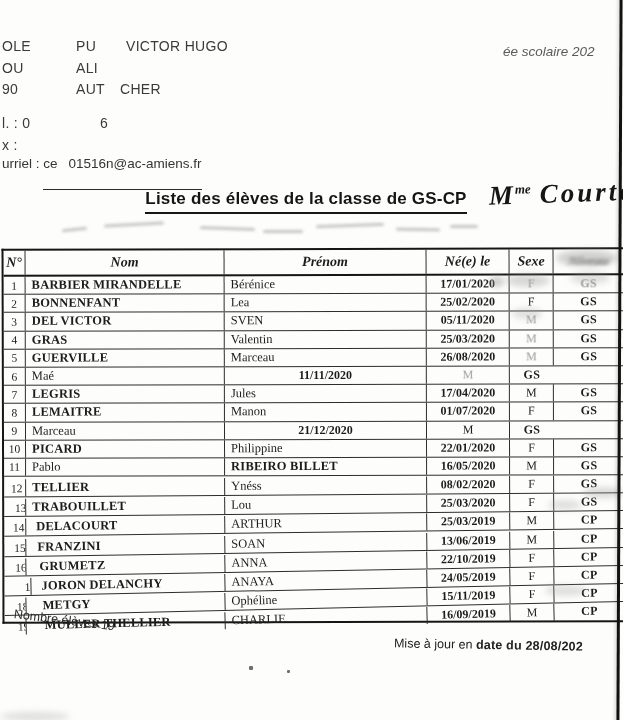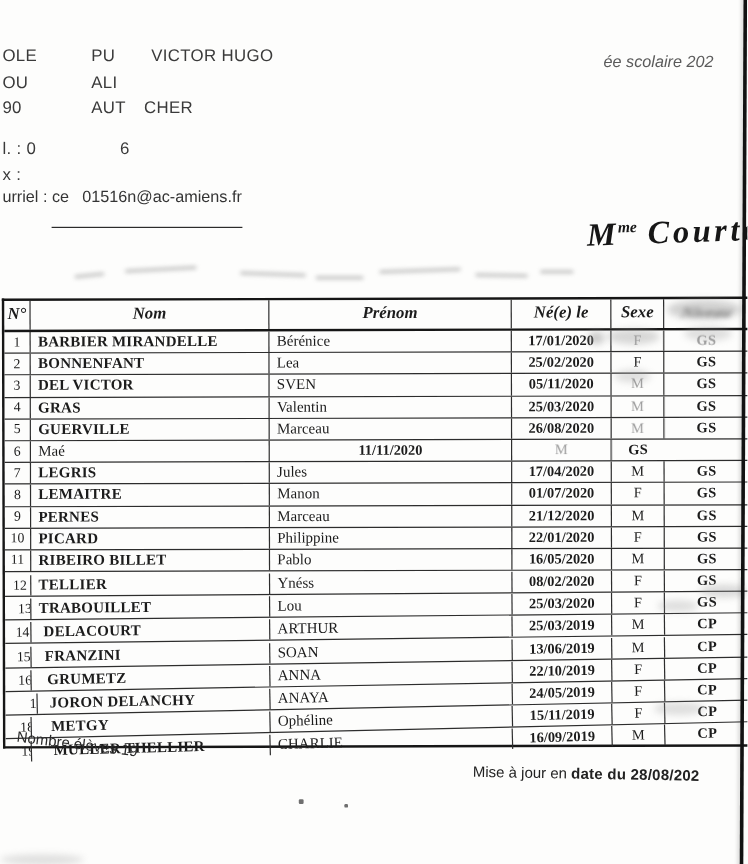--- a/index.html
+++ b/index.html
@@ -119,20 +119,23 @@
   <span class="frag" style="left:2px;top:115px">l. : 0</span>
   <span class="frag" style="left:100px;top:115px">6</span>
   <span class="frag" style="left:2px;top:137px">x :</span>
 
   <div class="email-line">
     <span>urriel : </span><span class="email-underlined"><span>ce</span><span class="email-gap"></span><span>01516n@ac-amiens.fr</span></span>
   </div>
 
   <span class="year">ée scolaire 202</span>
 
+  <div class="title">
+    <span class="title-inner">Liste des élèves de la classe de GS-CP</span>
+  </div>
 
   <div class="handwritten">
     <span>M</span><sup>me</sup>
     <span class="hw-name">Courtoi</span>
   </div>
 
   <div class="scribble" style="left:62px;top:228px;width:25px;transform:rotate(-6deg)"></div>
   <div class="scribble" style="left:104px;top:223px;width:60px;transform:rotate(-3deg)"></div>
   <div class="scribble" style="left:200px;top:227px;width:55px;transform:rotate(2deg)"></div>
   <div class="scribble" style="left:263px;top:230px;width:40px"></div>
@@ -208,38 +211,37 @@
         <div class="tb-row">
       <div class="cell c-num">8</div>
       <div class="cell c-nom">LEMAITRE</div>
       <div class="cell c-prenom">Manon</div>
       <div class="cell c-date">01/07/2020</div>
       <div class="cell c-sexe">F</div>
       <div class="cell c-niveau">GS</div>
     </div>
         <div class="tb-row">
       <div class="cell c-num">9</div>
-      <div class="cell c-nom">PERNES</div>
       <div class="cell c-prenom">Marceau</div>
       <div class="cell c-date">21/12/2020</div>
       <div class="cell c-sexe">M</div>
       <div class="cell c-niveau">GS</div>
     </div>
         <div class="tb-row">
       <div class="cell c-num">10</div>
       <div class="cell c-nom">PICARD</div>
       <div class="cell c-prenom">Philippine</div>
       <div class="cell c-date">22/01/2020</div>
       <div class="cell c-sexe">F</div>
       <div class="cell c-niveau">GS</div>
     </div>
         <div class="tb-row">
       <div class="cell c-num">11</div>
+      <div class="cell c-prenom">Pablo</div>
       <div class="cell c-nom">RIBEIRO BILLET</div>
-      <div class="cell c-prenom">Pablo</div>
       <div class="cell c-date">16/05/2020</div>
       <div class="cell c-sexe">M</div>
       <div class="cell c-niveau">GS</div>
     </div>
         <div class="tb-row">
       <div class="cell c-num">12</div>
       <div class="cell c-nom">TELLIER</div>
       <div class="cell c-prenom">Ynéss</div>
       <div class="cell c-date">08/02/2020</div>
       <div class="cell c-sexe">F</div>

